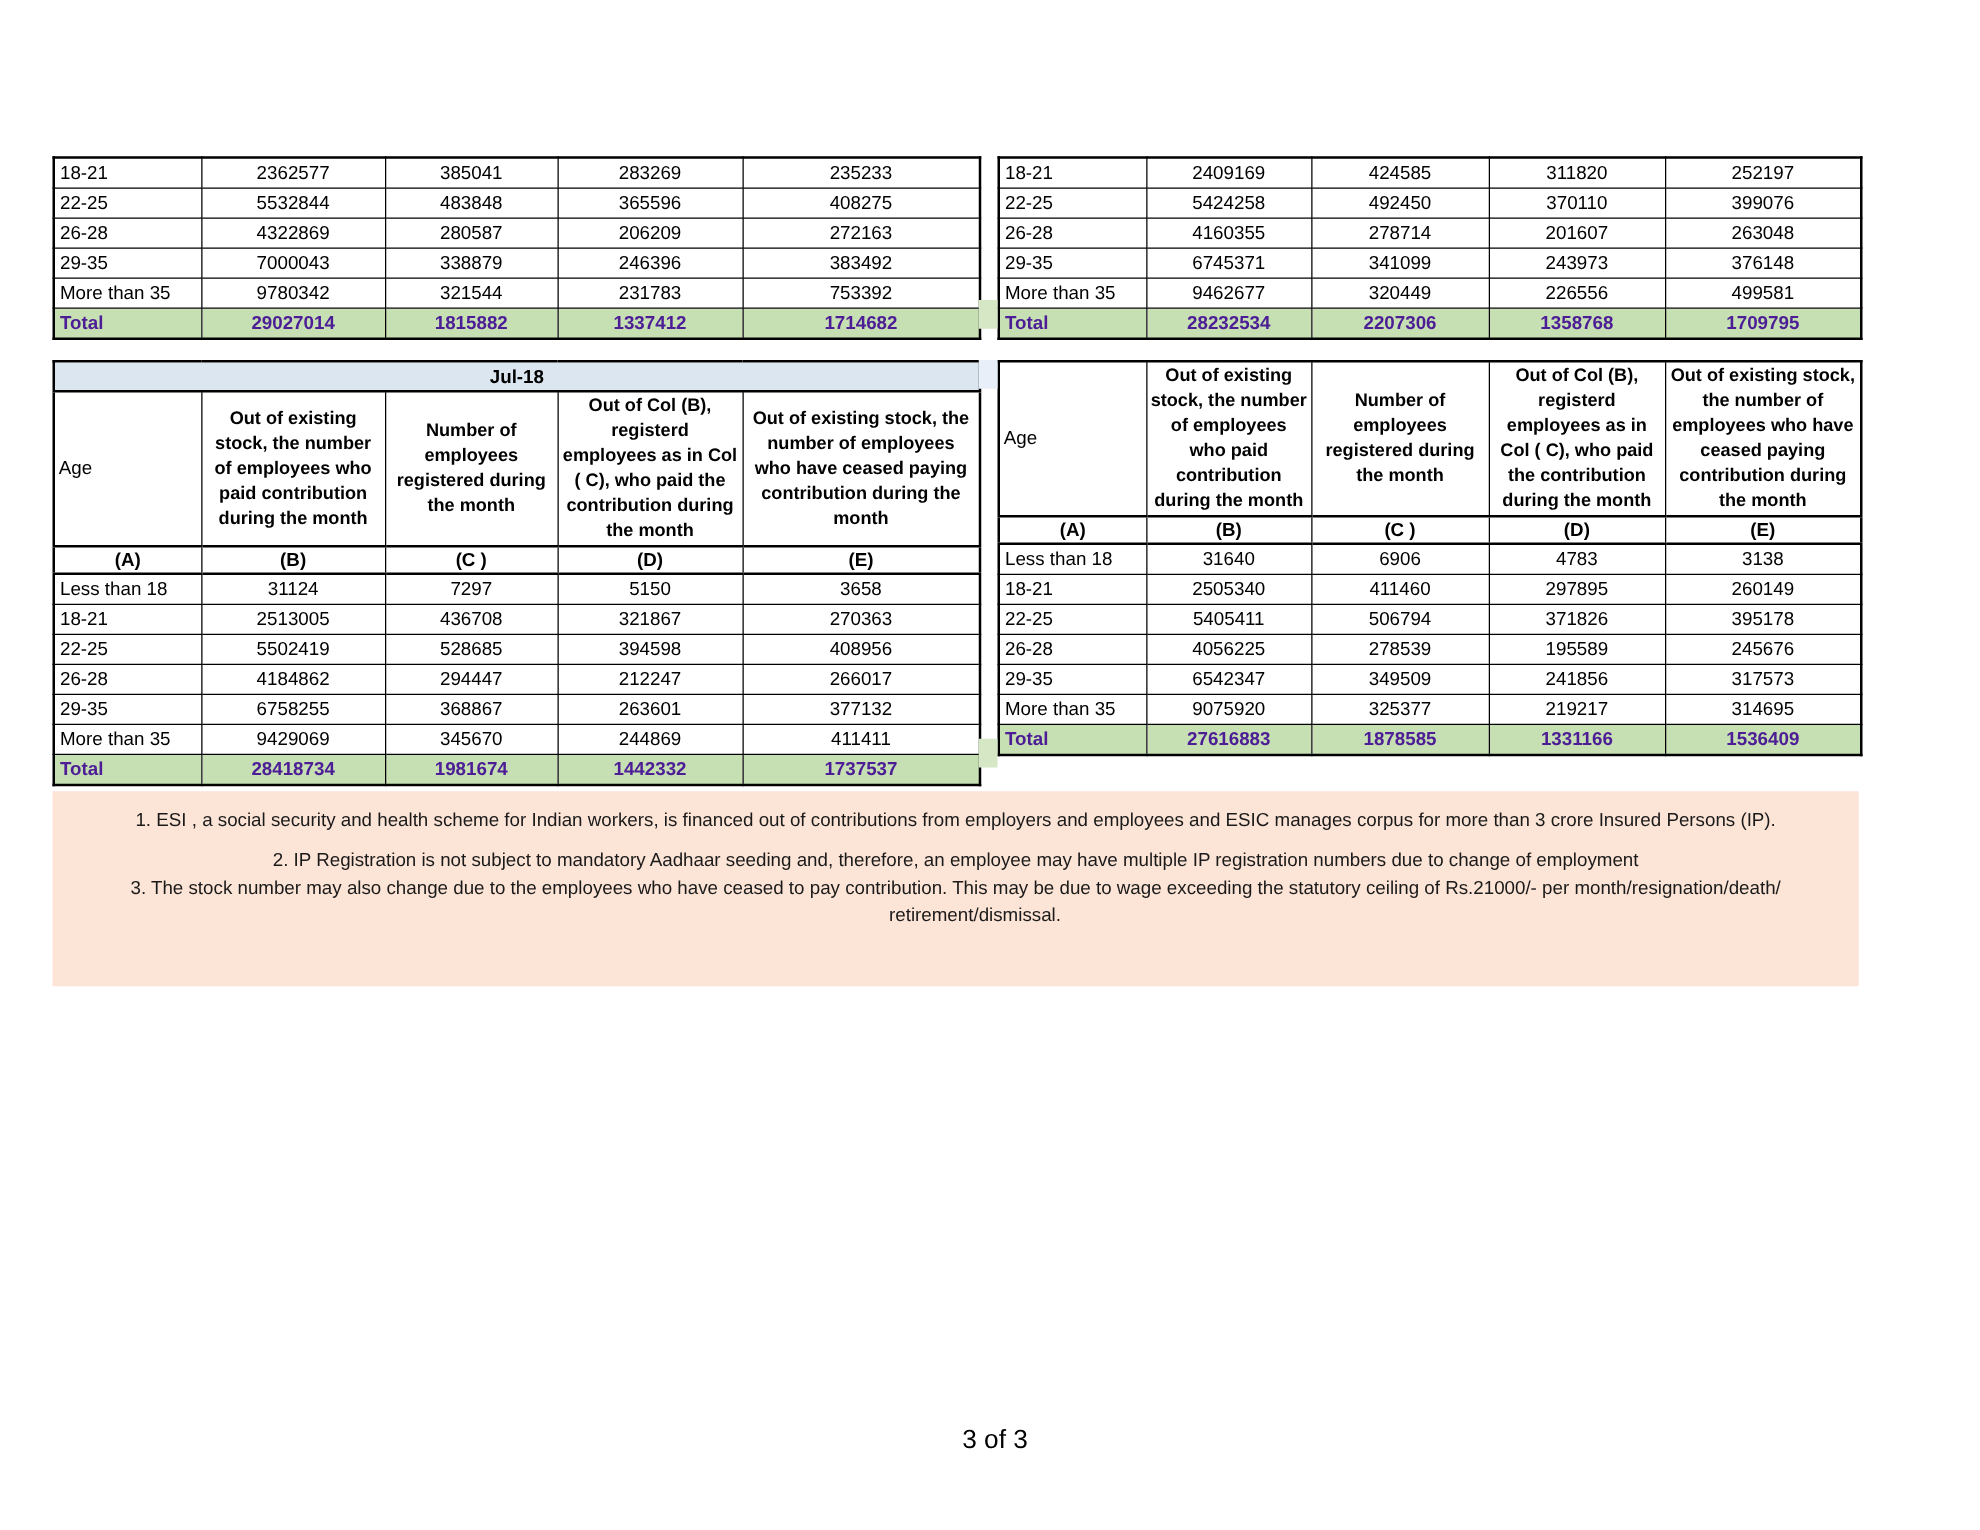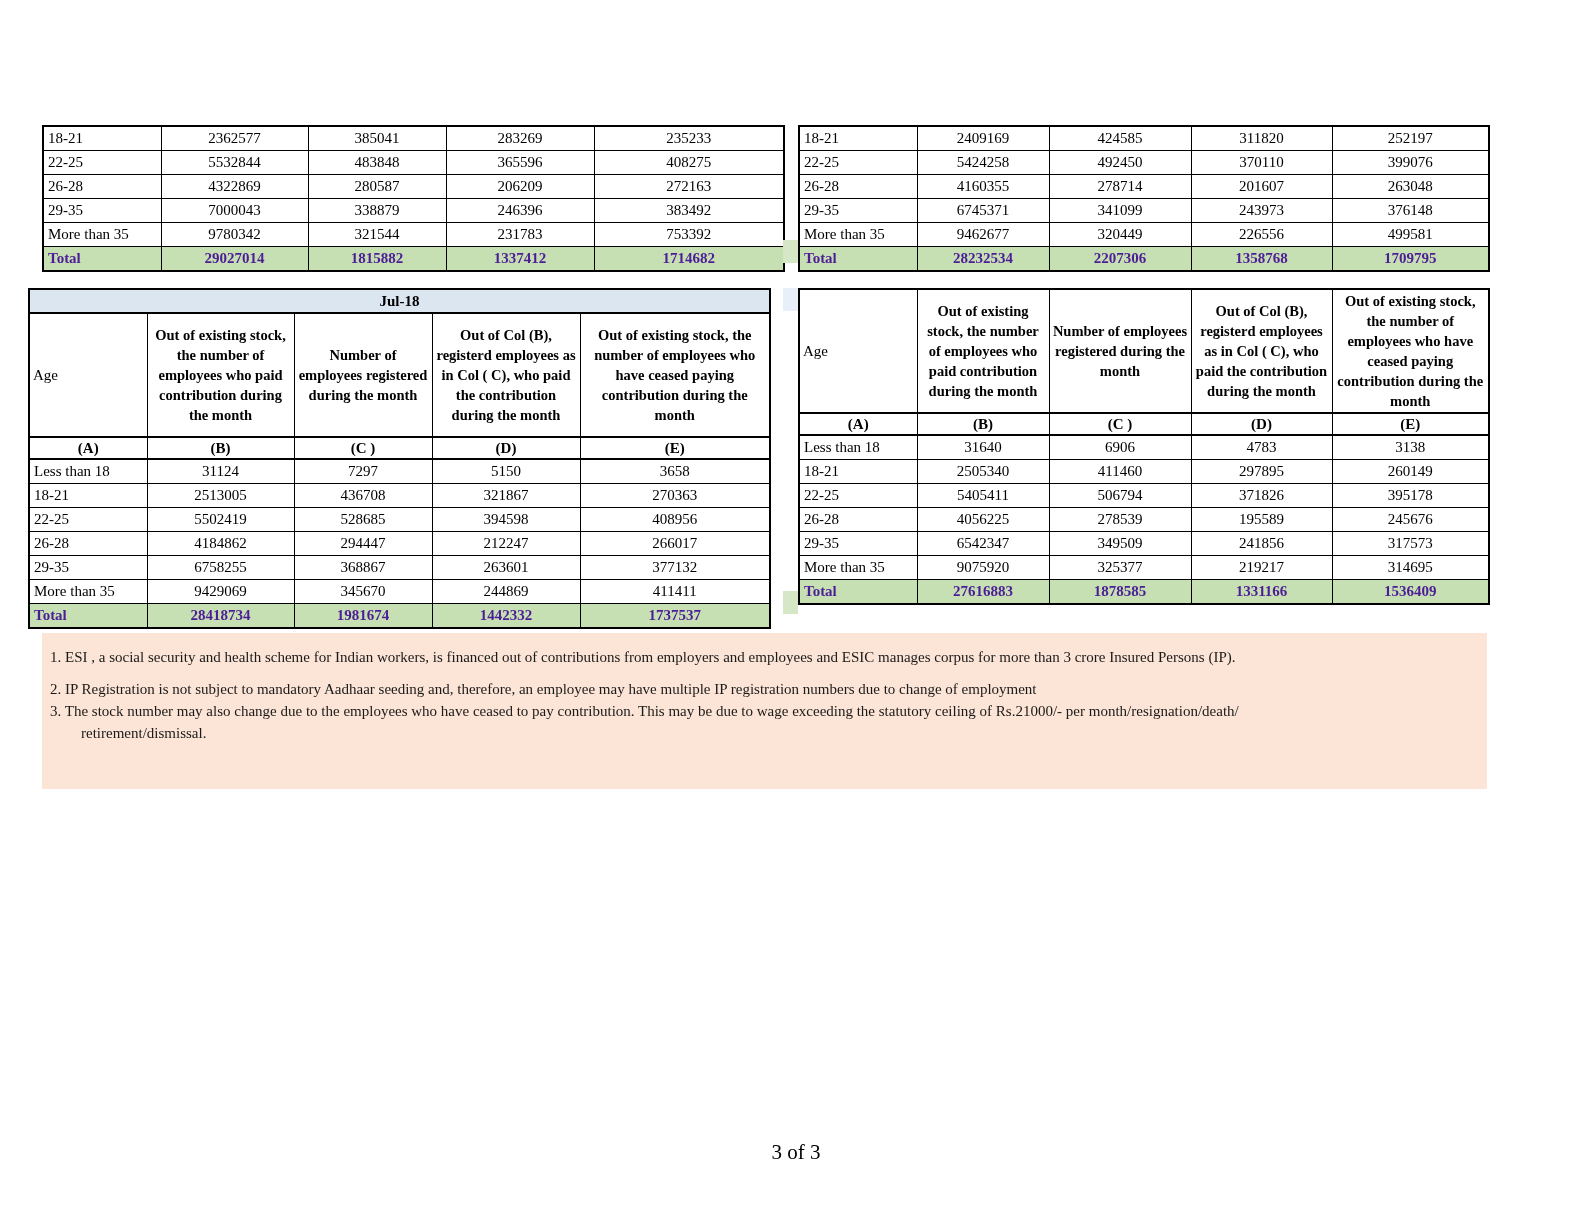--- a/index.html
+++ b/index.html
@@ -1,20 +1,20 @@
 <!DOCTYPE html>
 <html><head>
 <meta charset="utf-8">
 <style>
   html, body { margin:0; padding:0; background:#ffffff; }
   .page {
     position:relative;
     width:1584px; height:1224px;
     background:#ffffff;
-    font-family:Liberation Serif, serif;
+    font-family:Liberation Sans, sans-serif;
     color:#000;
     overflow:hidden;
   }
   table.datatable {
     position:absolute;
     border-collapse:collapse;
     table-layout:fixed;
     background:#fff;
     border:2.5px solid #000;
   }
@@ -46,21 +46,21 @@
   }
   .gap-strip { position:absolute; width:15px; }
   .gap-green { background:#d6e7c6; }
   .gap-blue  { background:#e8eff8; }
   .notes {
     position:absolute;
     left:42px; top:633px; width:1445px; height:156px;
     background:#fce4d6;
     box-sizing:border-box;
     padding:13px 8px 0 8px;
-    font-size:15px; color:#1a1a1a;
+    font-size:15px; color:#1a1a1a;text-align:center;
   }
   .note-line { line-height:22px; white-space:nowrap; }
   .note-line.nl-1 { margin-bottom:10px; }
   .note-line.nl-4 { margin-bottom:9px;margin-left:31px; }
   .footer {
     position:absolute; left:4px; top:1140px; width:100%;
     text-align:center; font-size:21px; color:#000;
   }
 </style>
 </head>
@@ -175,21 +175,21 @@
           <td class="num-cell">28232534</td>
           <td class="num-cell">2207306</td>
           <td class="num-cell">1358768</td>
           <td class="num-cell">1709795</td>
         </tr>
       </tbody>
   </table>
 
   <div class="gap-strip gap-green" style="left:783px; top:240px; height:23px;"></div>
 
-  <table class="datatable" style="left:28px; top:288px; width:741px;">
+  <table class="datatable" style="left:42px; top:288px; width:741px;">
     <colgroup>
       <col style="width:118px">
         <col style="width:147px">
         <col style="width:138px">
       <col style="width:148px">
         <col style="width:190px">
     </colgroup>
     <thead>
       <tr class="month-row">
         <th colspan="5">Jul-18</th>

